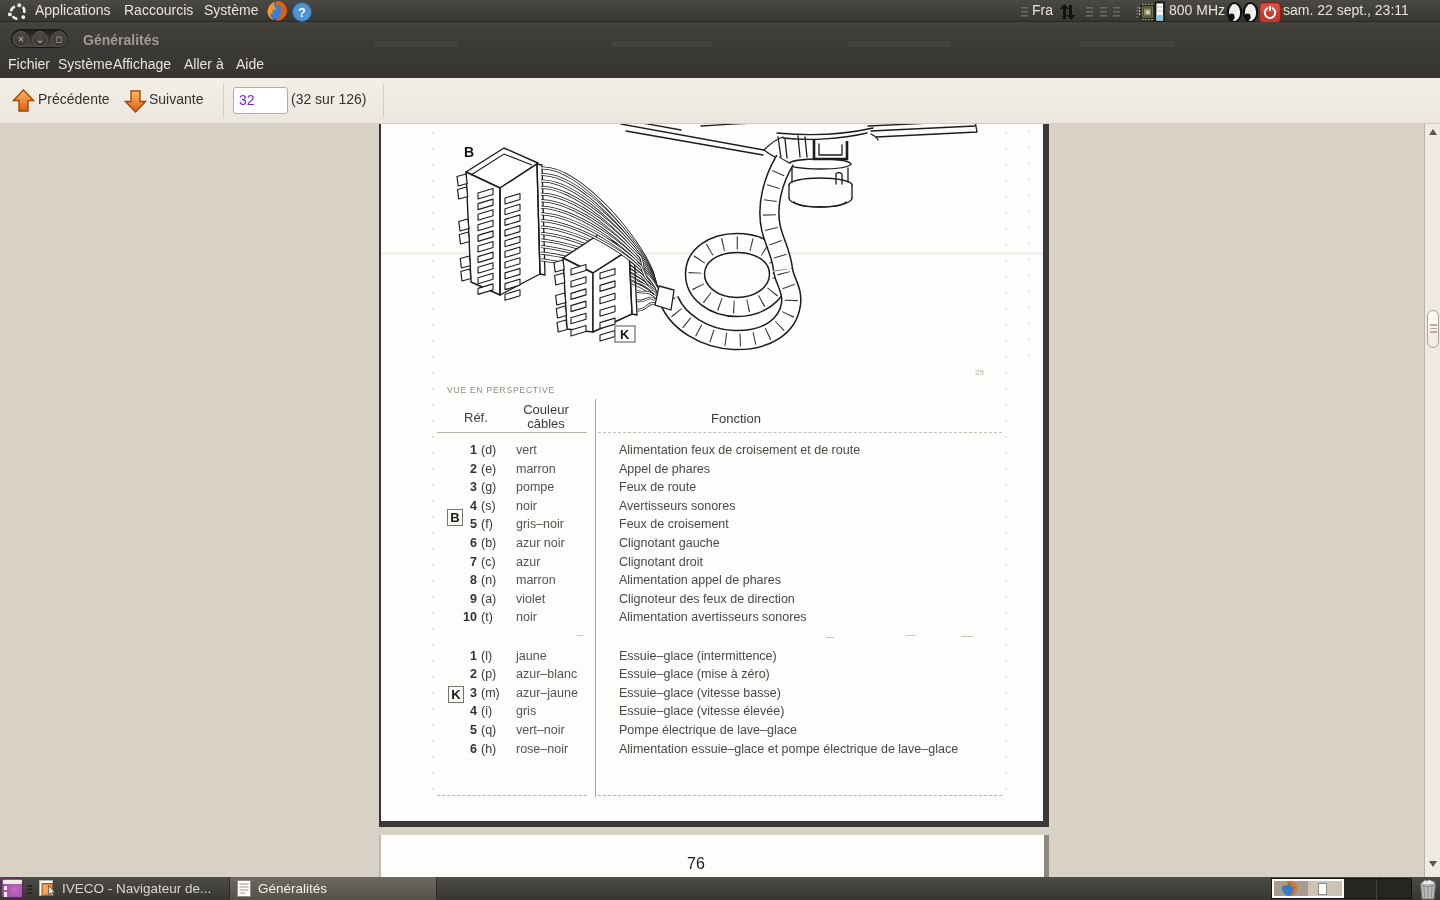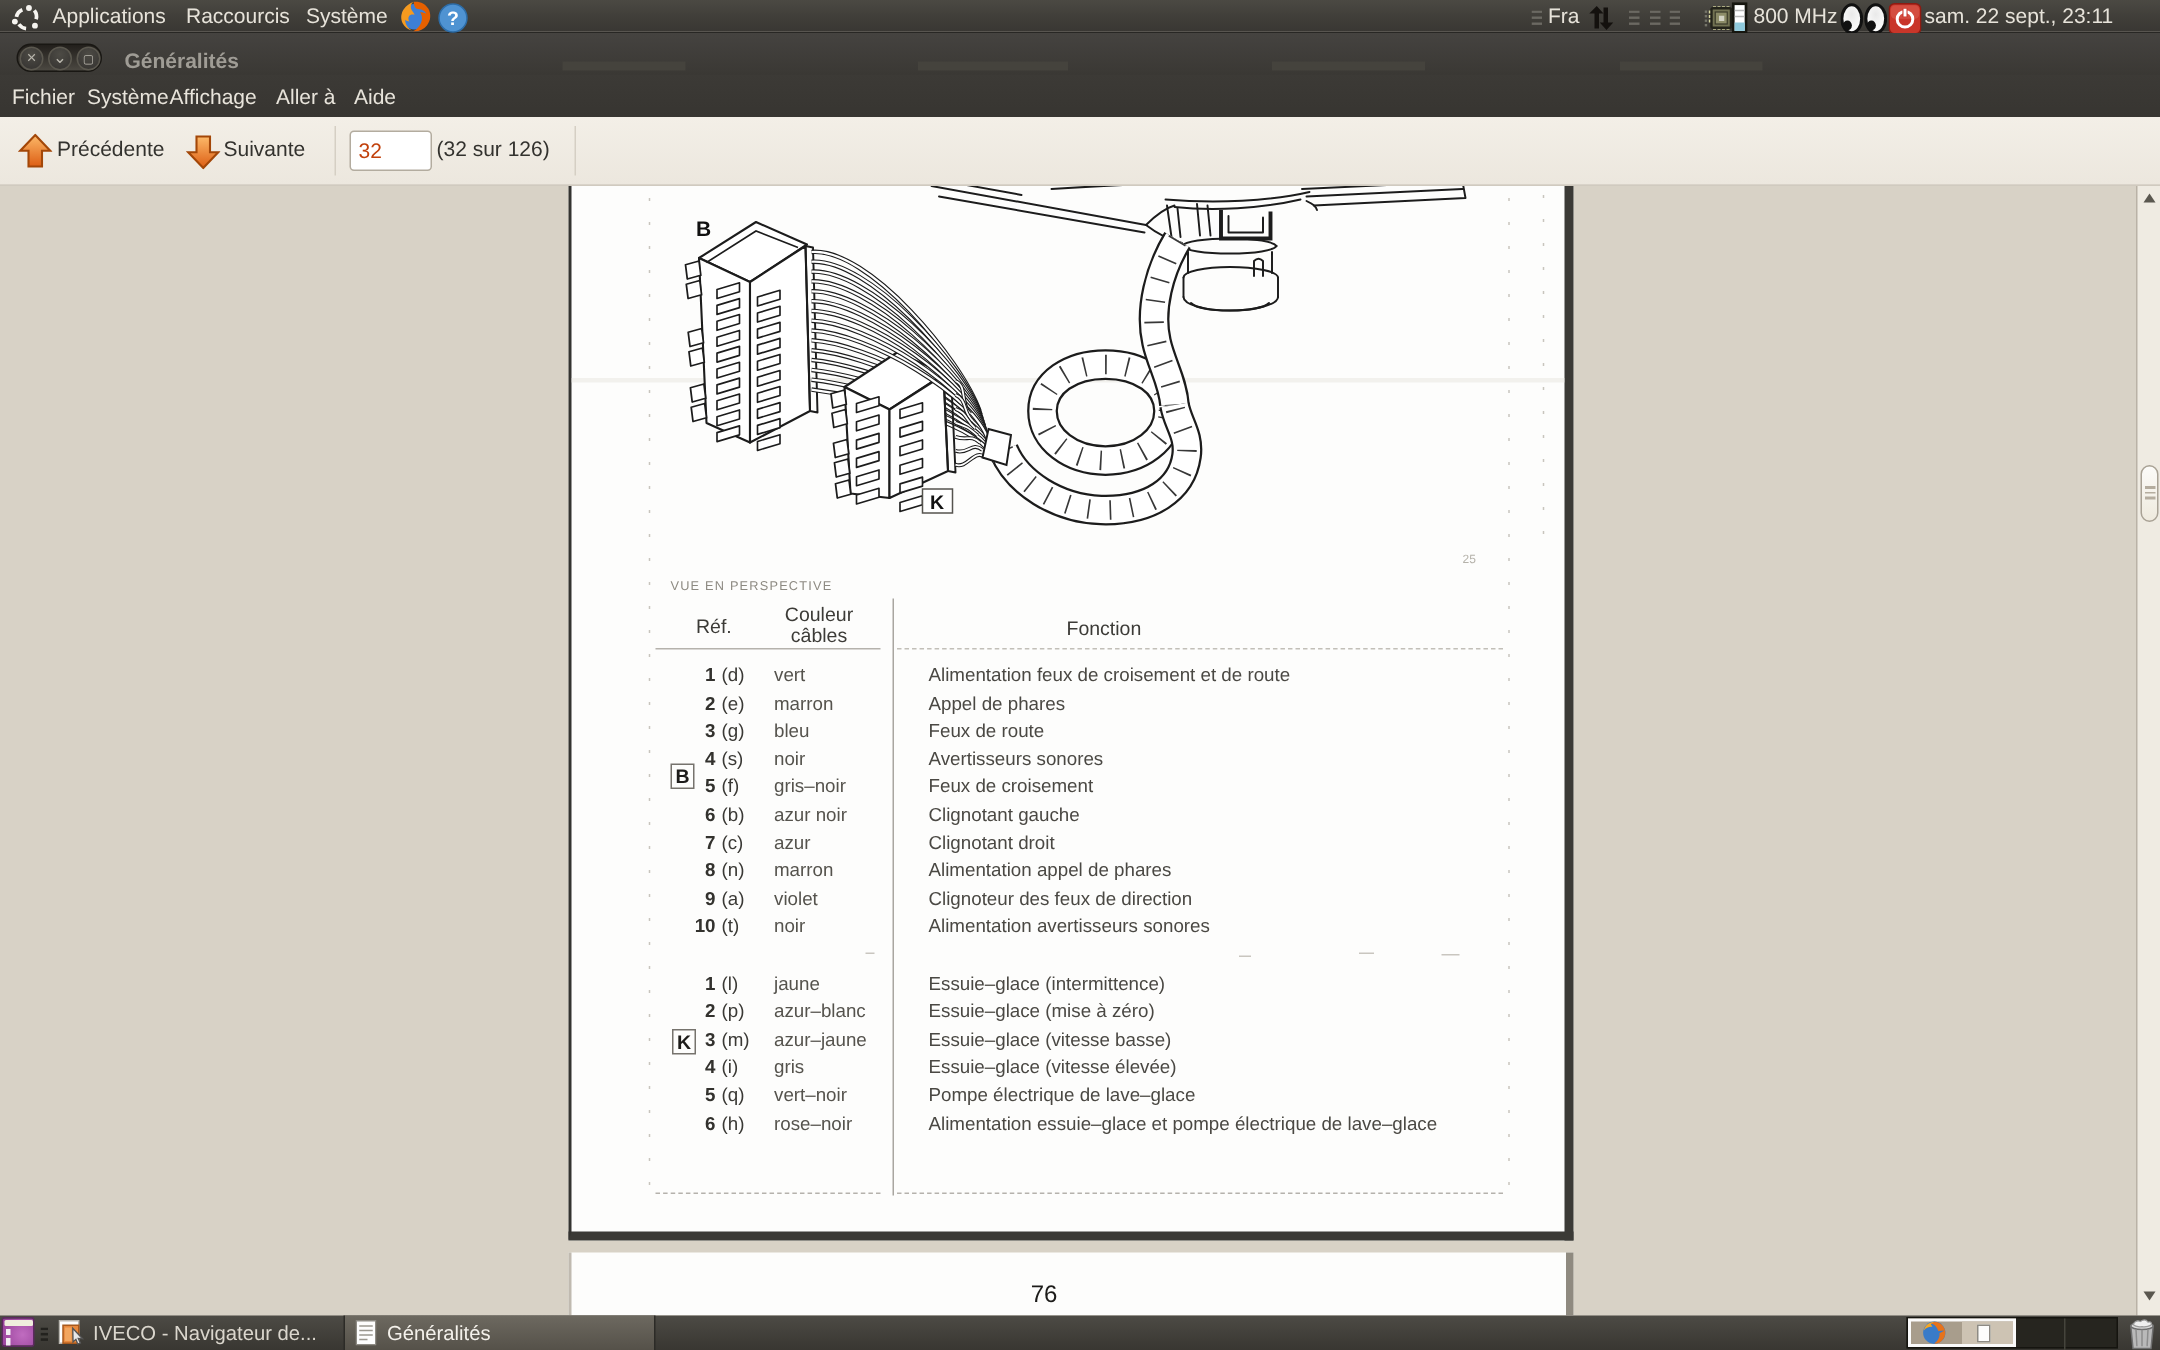--- a/index.html
+++ b/index.html
@@ -23,21 +23,21 @@
 .wbtn { position:absolute; top:1px; width:16px; height:16px; border-radius:50%;
   background:radial-gradient(circle at 50% 30%, #4d4b45, #343230); border:1px solid #5b584f;
   color:#b9b6ad; font-size:11px; text-align:center; line-height:15px; }
 .title { position:absolute; left:83px; top:10px; font-weight:bold; font-size:14px; color:#9f9c95; }
 
 
 #toolbar { position:absolute; left:0; top:78px; width:1440px; height:46px;
   background:linear-gradient(#f3efe7,#ece7de); border-bottom:1px solid #d0cabf; color:#33322e; font-size:14px; }
 #toolbar .lbl { position:absolute; top:13px; }
 #entry { position:absolute; left:233px; top:9px; width:55px; height:27px; background:#fff;
-  border:1px solid #b3ac9f; border-radius:3px; font-size:14px; color:#c2410c; padding:4px 16px 0 5px; }
+  border:1px solid #b3ac9f; border-radius:3px; font-size:14px; color:#6d28d9; padding:4px 16px 0 5px; }
 #combo { position:absolute; left:389px; top:8px; width:224px; height:29px; border-radius:3px;
   background:linear-gradient(#c9c0b0,#aca189); border:1px solid #878071; font-size:14px; color:#2f2e2a; }
 #combo .sep { position:absolute; right:22px; top:1px; width:1px; height:26px; background:#948c7c; }
 #combo .arr { position:absolute; right:7px; top:10px; width:0; height:0;
   border-left:5px solid transparent; border-right:5px solid transparent; border-top:6px solid #433e35; }
 .tsep { position:absolute; left:223px; top:6px; width:1px; height:33px; background:#d5cfc4; }
 
 
 #content { position:absolute; left:0; top:124px; width:1424px; height:753px; background:#d8d2c6; overflow:hidden; }
 #page1 { position:absolute; left:379px; top:0; width:670px; height:703px; background:#fdfdfc;
@@ -421,21 +421,21 @@
         </div>
         <div class="row" style="top:338px;left:0;width:620px">
           <span class="num">2</span>
           <span class="par">(e)</span>
           <span class="col">marron</span>
           <span class="fon">Appel de phares</span>
         </div>
         <div class="row" style="top:356px;left:0;width:620px">
           <span class="num">3</span>
           <span class="par">(g)</span>
-          <span class="col">bleu</span>
+          <span class="col">pompe</span>
           <span class="fon">Feux de route</span>
         </div>
         <div class="row" style="top:375px;left:0;width:620px">
           <span class="num">4</span>
           <span class="par">(s)</span>
           <span class="col">noir</span>
           <span class="fon">Avertisseurs sonores</span>
         </div>
         <div class="row" style="top:393px;left:0;width:620px">
           <span class="num">5</span>

